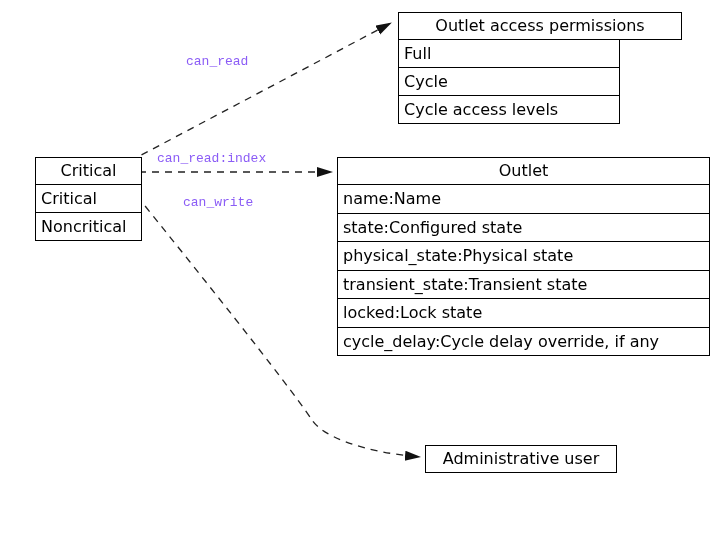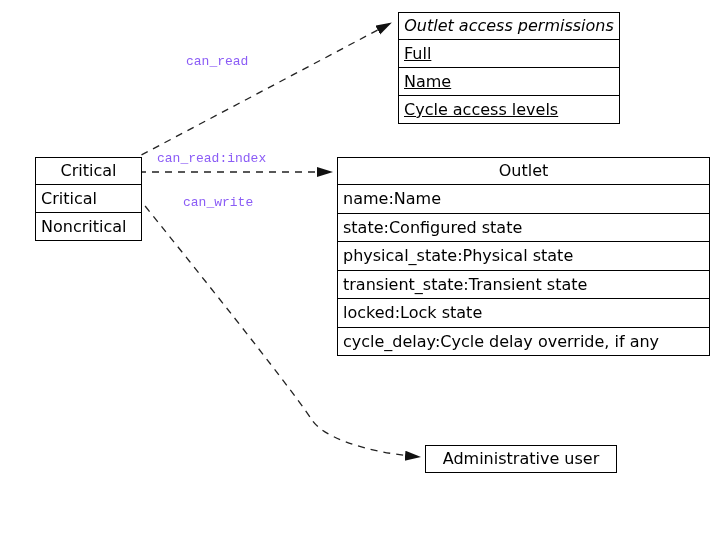--- a/index.html
+++ b/index.html
@@ -66,22 +66,22 @@
     line-height: 20px;
     color: #8b5cf6;
     white-space: nowrap;
   }
   
   #node-critical        { left: 15px;  top: 157px; padding-left: 20px; }
   #node-critical .node-title { width: 107px; }
   #node-critical .node-body  { width: 107px; }
 
   #node-permissions     { left: 398px; top: 12px; }
-  #node-permissions .node-title { width: 222px; font-style: italic; }
-  #node-permissions .node-body  { width: 222px; text-decoration: underline; }
+  #node-permissions .node-title { width: 284px; }
+  #node-permissions .node-body  { width: 222px; }
 
   #node-outlet          { left: 337px; top: 157px; }
   #node-outlet .node-title { width: 373px; }
   #node-outlet .node-body  { width: 373px; }
 
   #node-admin-user      { left: 425px; top: 445px; }
   #node-admin-user .node-title { width: 192px; }
   #node-admin-user .node-body  { width: 165px; }
 
   #label-can-read       { left: 186px; top: 52px;  }
@@ -115,21 +115,21 @@
     <div class="node-body">
       <div class="node-row">Critical</div>
       <div class="node-row">Noncritical</div>
     </div>
   </div>
 
   <div class="node" id="node-permissions">
     <div class="node-title">Outlet access permissions</div>
     <div class="node-body">
       <div class="node-row">Full</div>
-      <div class="node-row">Name</div>
+      <div class="node-row">Cycle</div>
       <div class="node-row">Cycle access levels</div>
     </div>
   </div>
 
   <div class="node" id="node-outlet">
     <div class="node-title">Outlet</div>
     <div class="node-body">
       <div class="node-row outlet-row">name:Name</div>
       <div class="node-row outlet-row">state:Configured state</div>
       <div class="node-row outlet-row">physical_state:Physical state</div>

